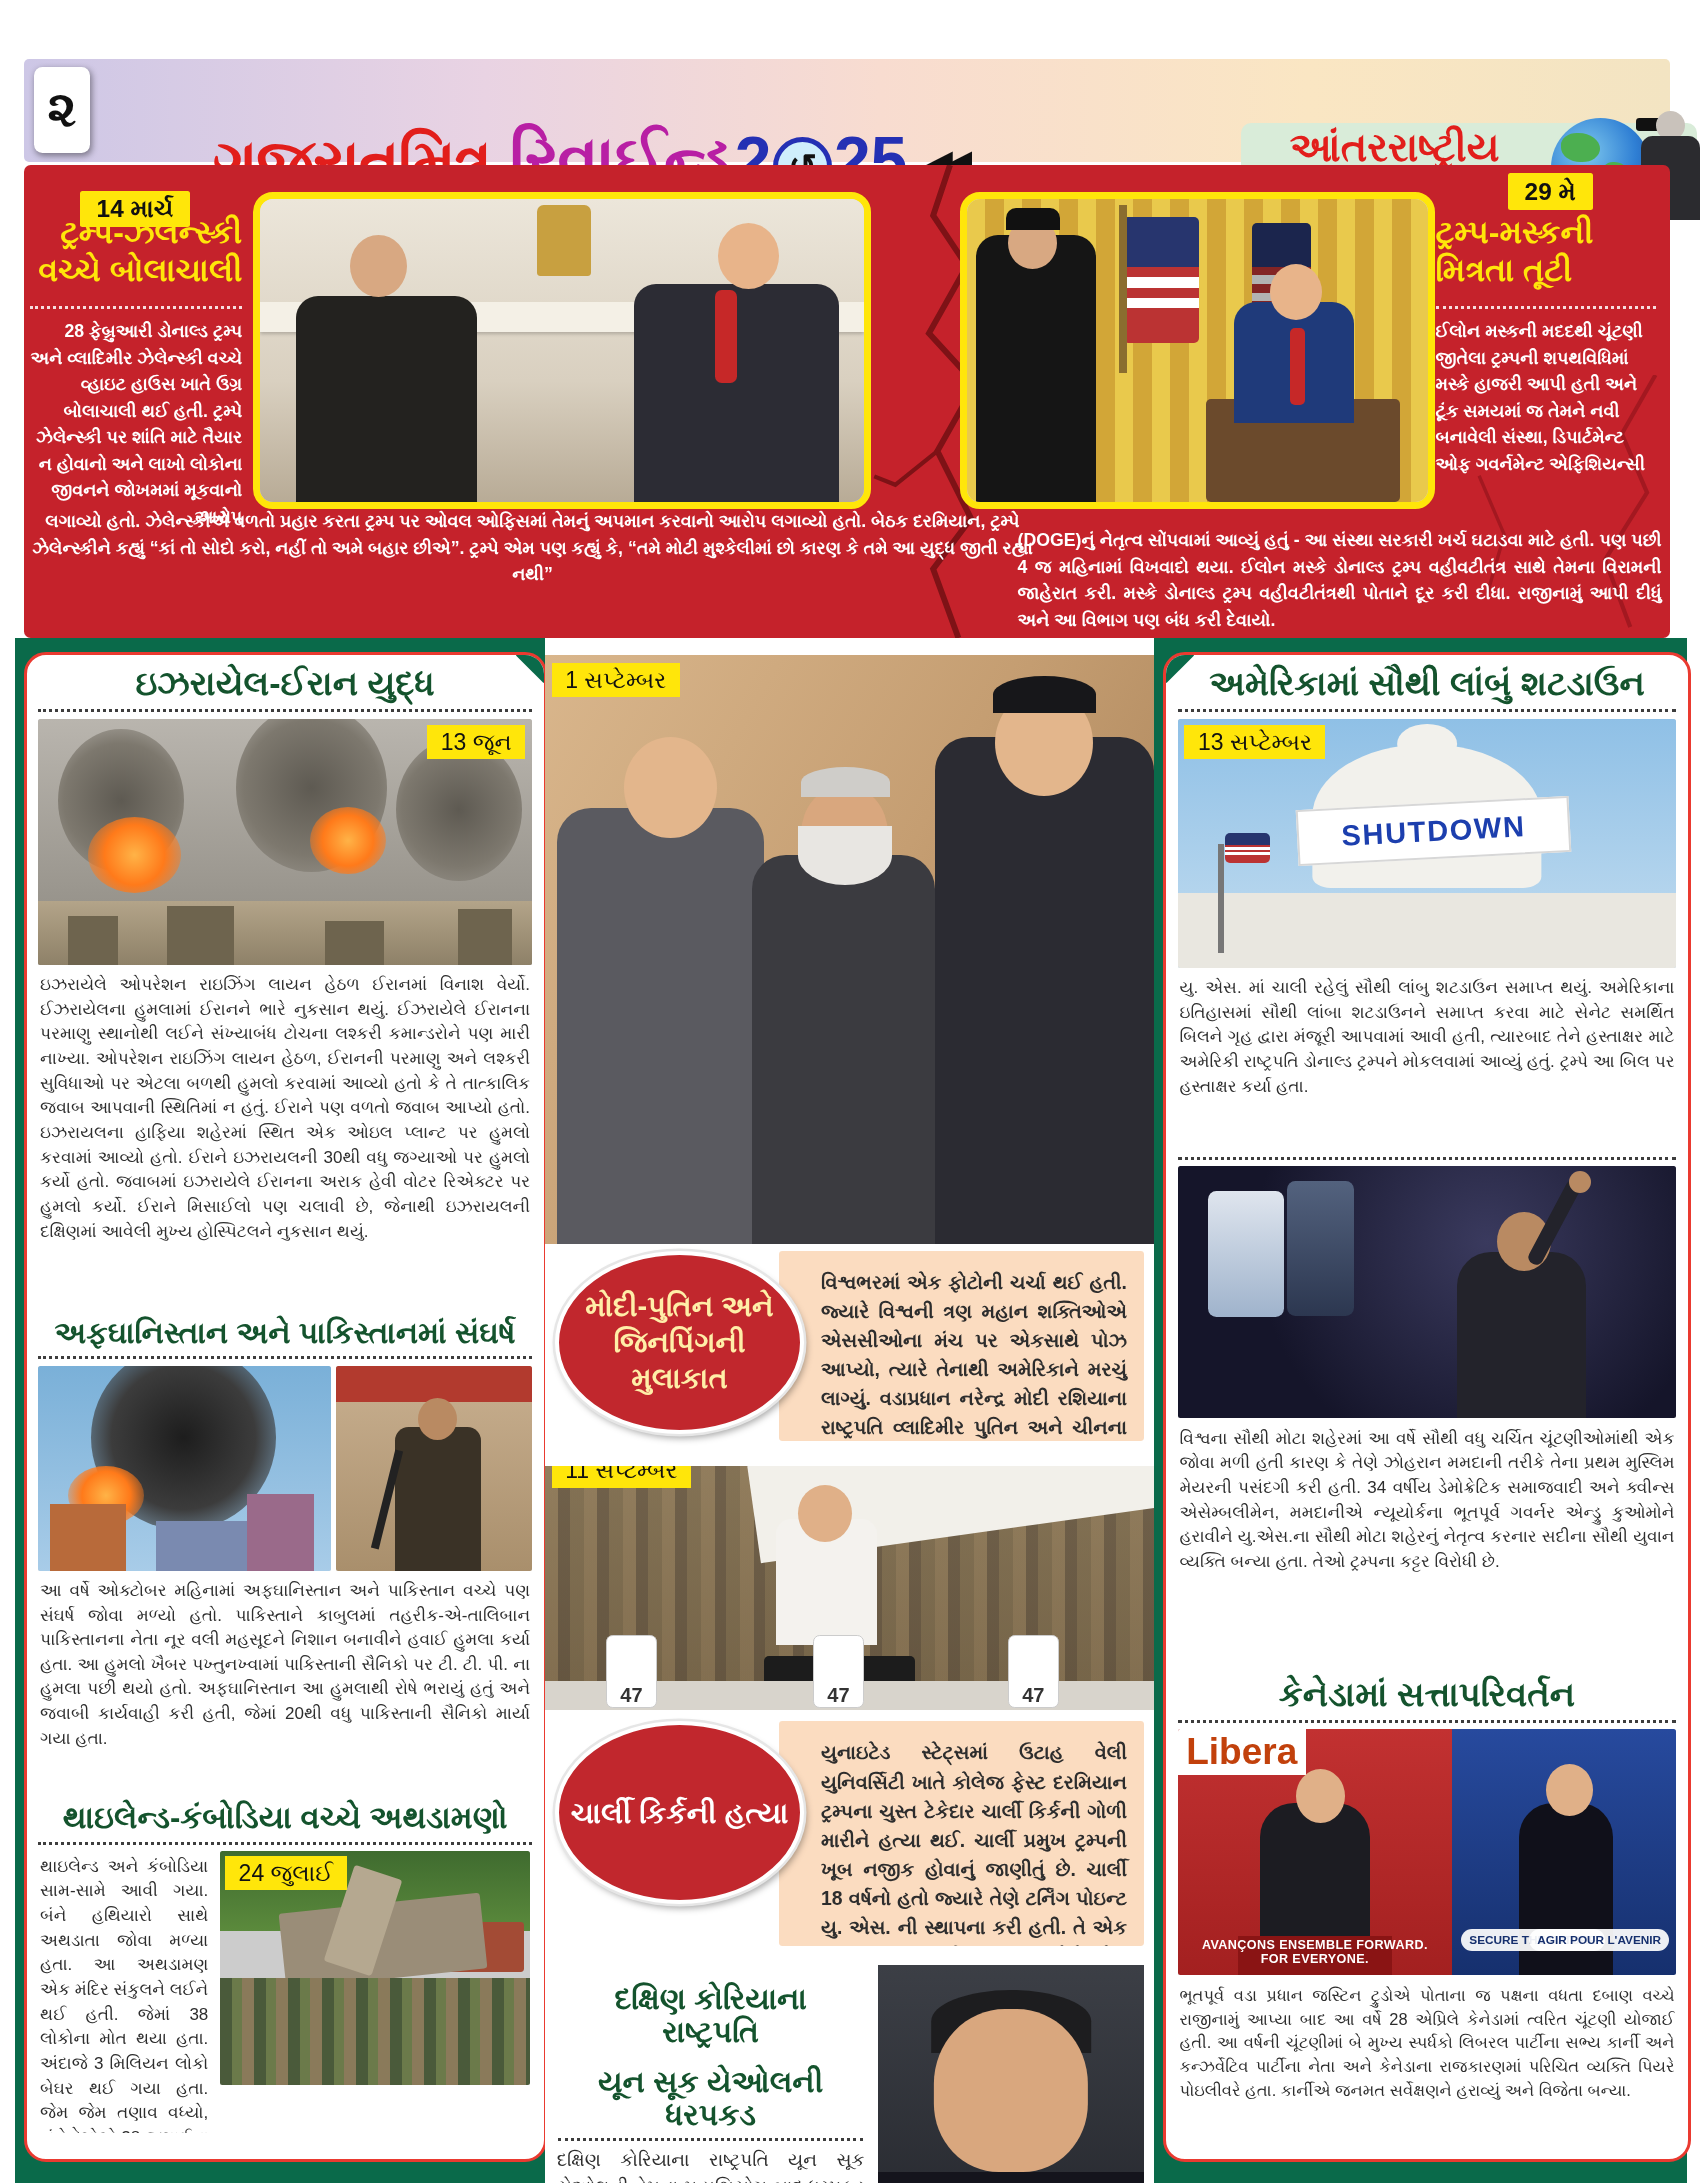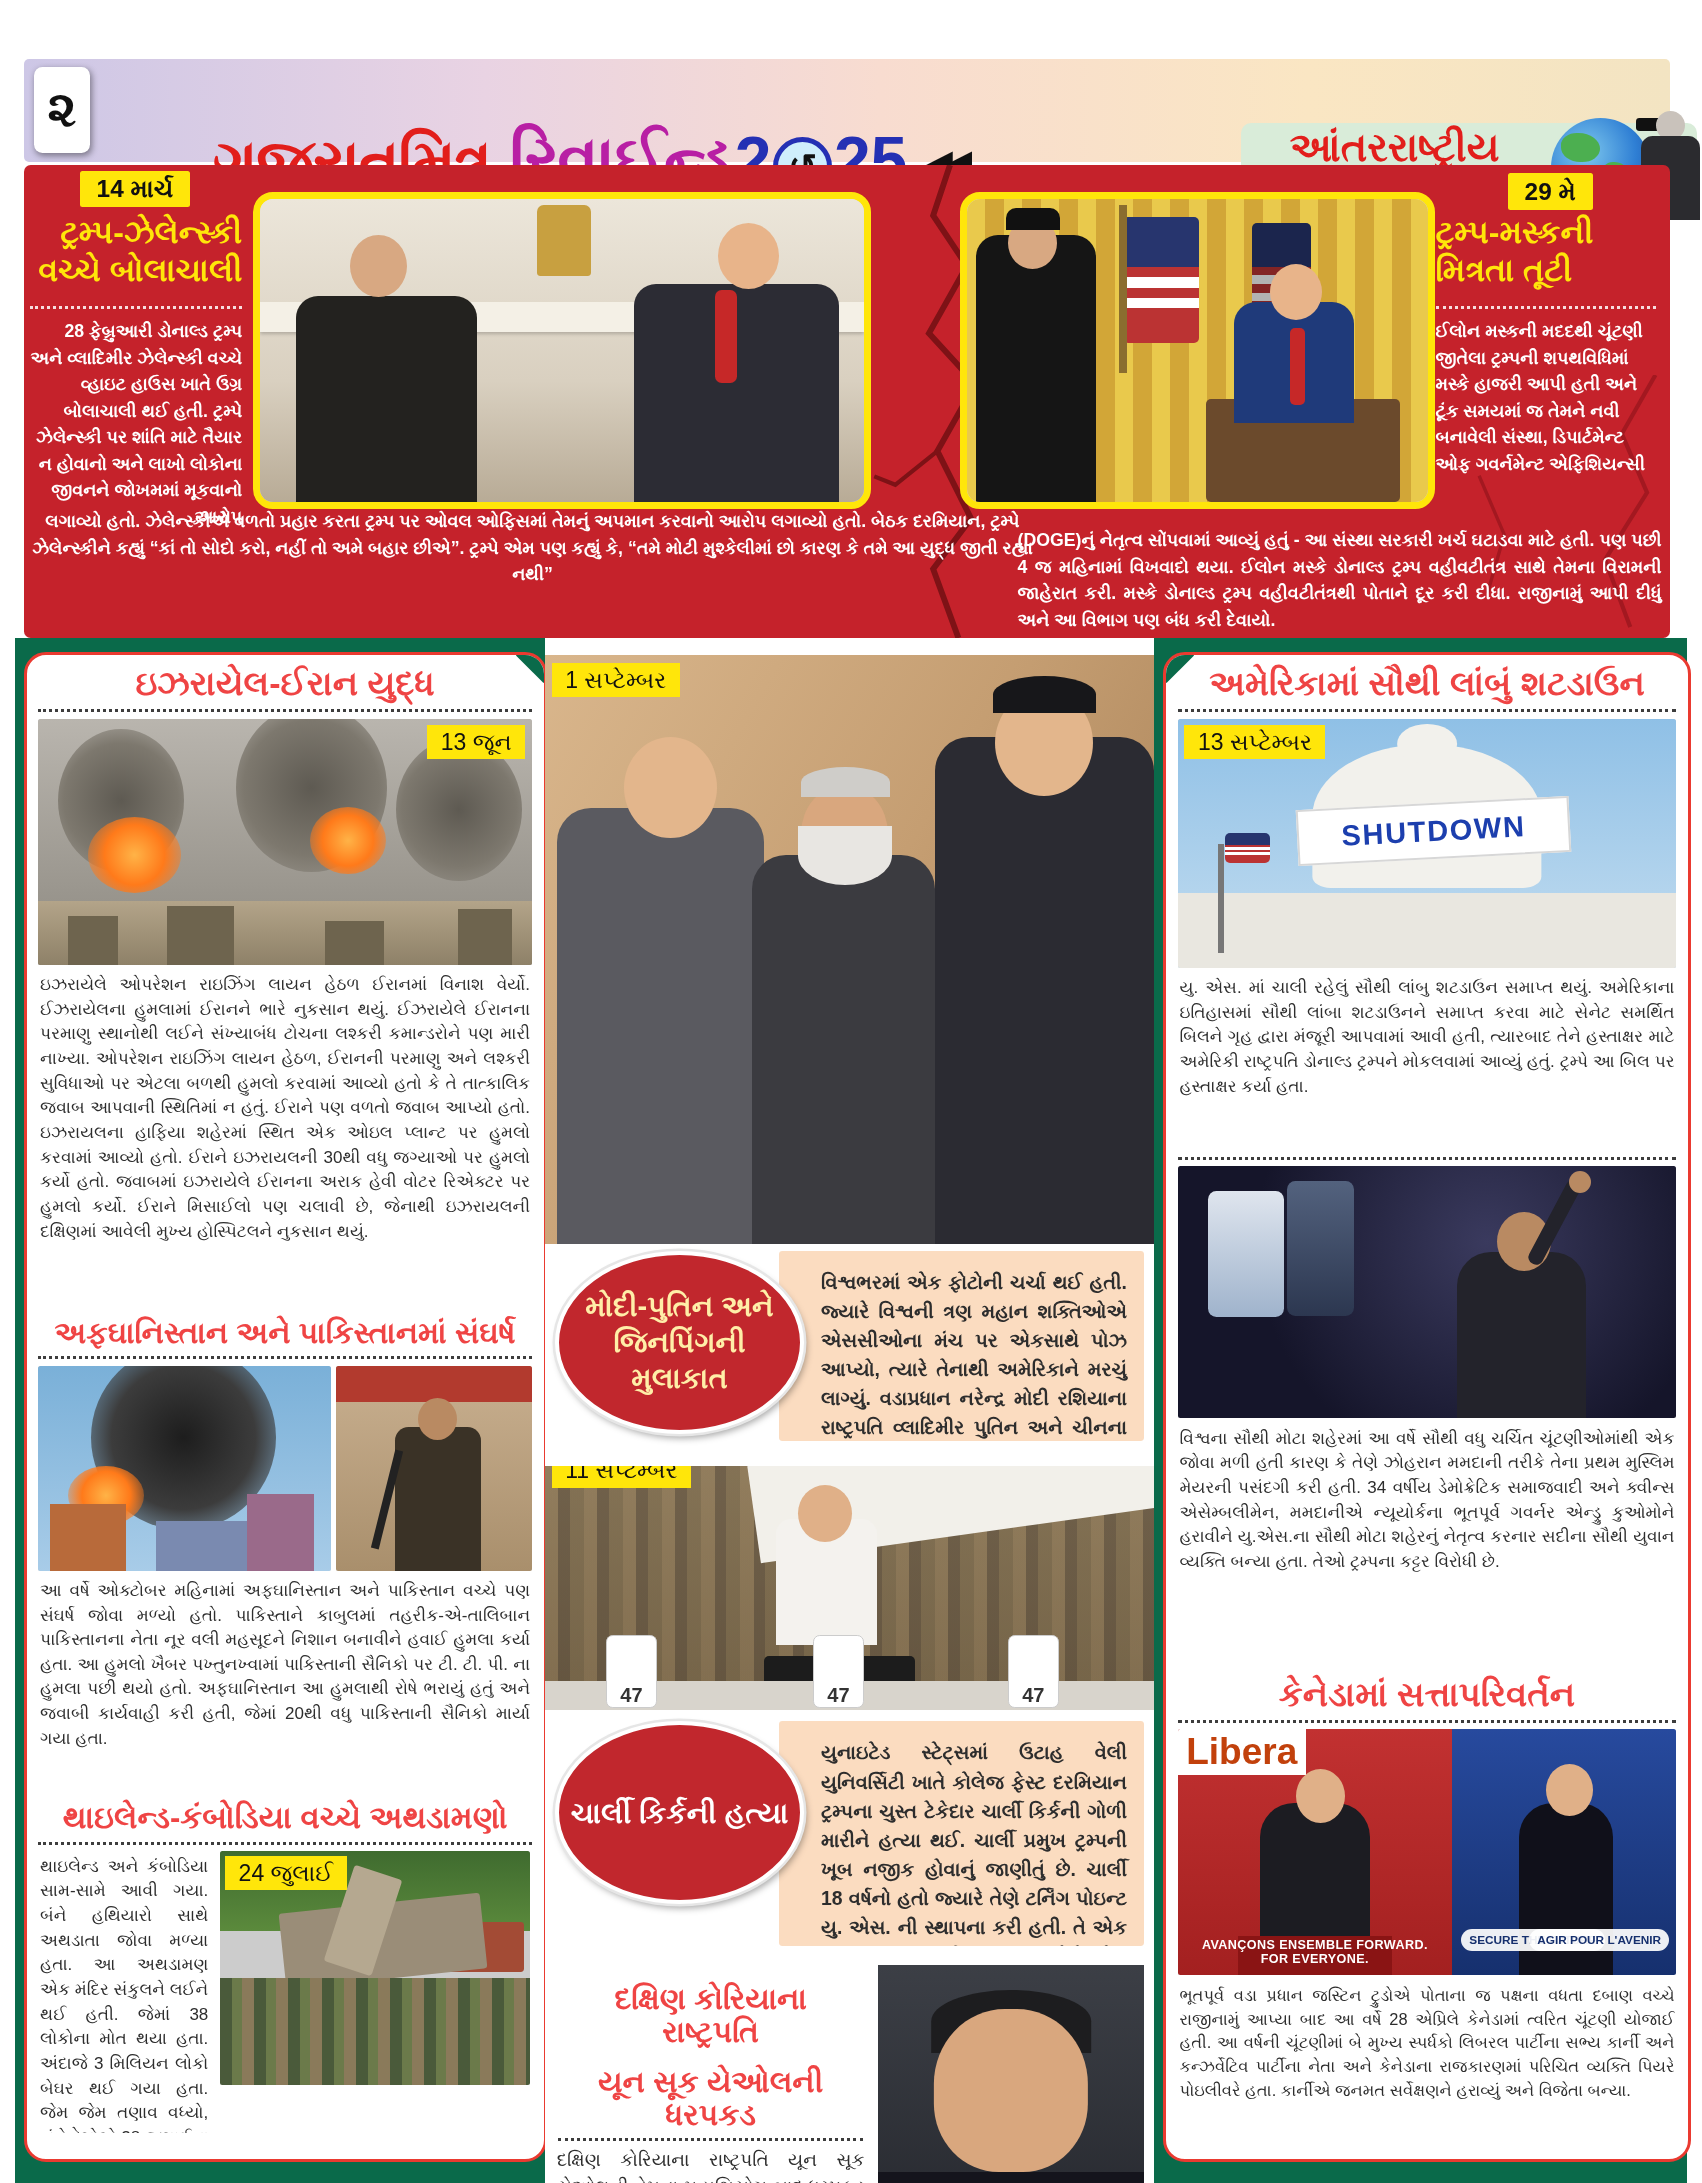--- a/index.html
+++ b/index.html
@@ -47,21 +47,21 @@
   .flagpole{position:absolute;width:8.4px;background:#8a6d2f;}
   .usflag{position:absolute;background:linear-gradient(180deg,#27356e 0 40%,#b33 40% 48%,#fff 48% 56%,#b33 56% 64%,#fff 64% 72%,#b33 72% 100%);border-radius:5px;}
   .crack{position:absolute;}
   
   #main-bg{position:absolute;left:15px;top:638px;width:1672px;height:1546px;background:#0a6a4a;}
   .panel{position:absolute;background:#fff;border:3.4px solid #ea3a30;border-radius:22px;overflow:hidden;}
   #panel-left{left:23.6px;top:652px;width:517px;height:1504px;}
   #panel-right{left:1163px;top:652px;width:522px;height:1504px;}
   #panel-mid{position:absolute;left:545px;top:638px;width:609px;height:1546px;background:#fff;overflow:visible;}
   .corner-accent{position:absolute;width:39px;height:39px;background:#0a6a4a;}
-  .ptitle{font-size:34px;font-weight:800;color:#ef4444;text-align:center;line-height:1.1;margin:10px 8.4px 0 8.4px;}
+  .ptitle{font-size:34px;font-weight:800;color:#14532d;text-align:center;line-height:1.1;margin:10px 8.4px 0 8.4px;}
   .dotrule{margin:6.7px 11.8px;border-top:3.4px dotted #3d3d3d;height:0;}
   .photo{position:relative;overflow:hidden;background:#ccc;margin:0 11.8px;border-radius:2.5px;}
   .badge{position:absolute;background:#ffe60a;color:#111;font-weight:400;font-size:23px;padding:3.4px 13.5px;z-index:5;}
   .body-text{margin:8.4px 13.5px;font-size:17px;line-height:1.45;text-align:justify;color:#2d2d2d;font-weight:500;overflow:hidden;}
   
   .smoke-sky{position:absolute;inset:0;background:linear-gradient(#b9b5ae 0%,#9a968e 70%,#8d897f 100%);}
   .smoke-puff{position:absolute;border-radius:50%;background:radial-gradient(circle,#5e5a52 0%,#7d786e 60%,rgba(125,120,110,0) 100%);}
   .fire-glow{position:absolute;border-radius:50%;background:radial-gradient(circle,#ffb347 0%,#ff7a1a 50%,rgba(255,122,26,0) 100%);}
   .city-strip{position:absolute;left:0;bottom:0;width:100%;height:26%;background:linear-gradient(#b3a489,#8e8168);}
   .bldg{position:absolute;background:#6e644e;}
@@ -141,21 +141,21 @@
   <svg class="crack" style="left:825px;top:0;" width="202" height="473" viewBox="0 0 240 562">
     <polyline points="120,0 100,60 140,120 95,200 150,260 105,340 145,420 100,480 130,562" fill="none" stroke="#7e1216" stroke-width="7"></polyline>
     <polyline points="140,120 190,150 215,135" fill="none" stroke="#7e1216" stroke-width="5"></polyline>
     <polyline points="105,340 55,380 30,370" fill="none" stroke="#7e1216" stroke-width="5"></polyline>
   </svg>
   <svg class="crack" style="left:1203px;top:210px;" width="437" height="262" viewBox="0 0 520 312">
     <polyline points="510,0 470,70 500,140 450,220 480,300" fill="none" stroke="#a31820" stroke-width="5"></polyline>
     <polyline points="300,120 330,190 310,260" fill="none" stroke="#a31820" stroke-width="4"></polyline>
   </svg>
 
-  <div class="abs" style="left:56px;top:6px;">
+  <div class="abs" style="left:56px;top:26px;">
     <span class="date-chip">14 માર્ચ</span>
   </div>
   <div class="abs ban-head" style="left:6.7px;top:49px;width:212px;text-align:right;">ટ્રમ્પ-ઝેલેન્સ્કી વચ્ચે બોલાચાલી</div>
   <div class="abs ban-rule" style="left:6.7px;top:141px;width:212px;"></div>
   <div class="abs ban-body" style="left:6.7px;top:153px;width:212px;height:210px;text-align:right;">28 ફેબ્રુઆરી ડોનાલ્ડ ટ્રમ્પ અને વ્લાદિમીર ઝેલેન્સ્કી વચ્ચે વ્હાઇટ હાઉસ ખાતે ઉગ્ર બોલાચાલી થઈ હતી. ટ્રમ્પે ઝેલેન્સ્કી પર શાંતિ માટે તૈયાર ન હોવાનો અને લાખો લોકોના જીવનને જોખમમાં મૂકવાનો આરોપ</div>
   <div class="ban-photo" style="left:229px;top:27px;width:604px;height:303px;">
     <div class="room-bg"></div>
     <div class="mantel"></div>
     <div class="gold-clock" style="left:46%;top:2%;"></div>
     <div class="fig" style="left:6%;bottom:0;width:30%;height:68%;background:#23221f;"></div>

